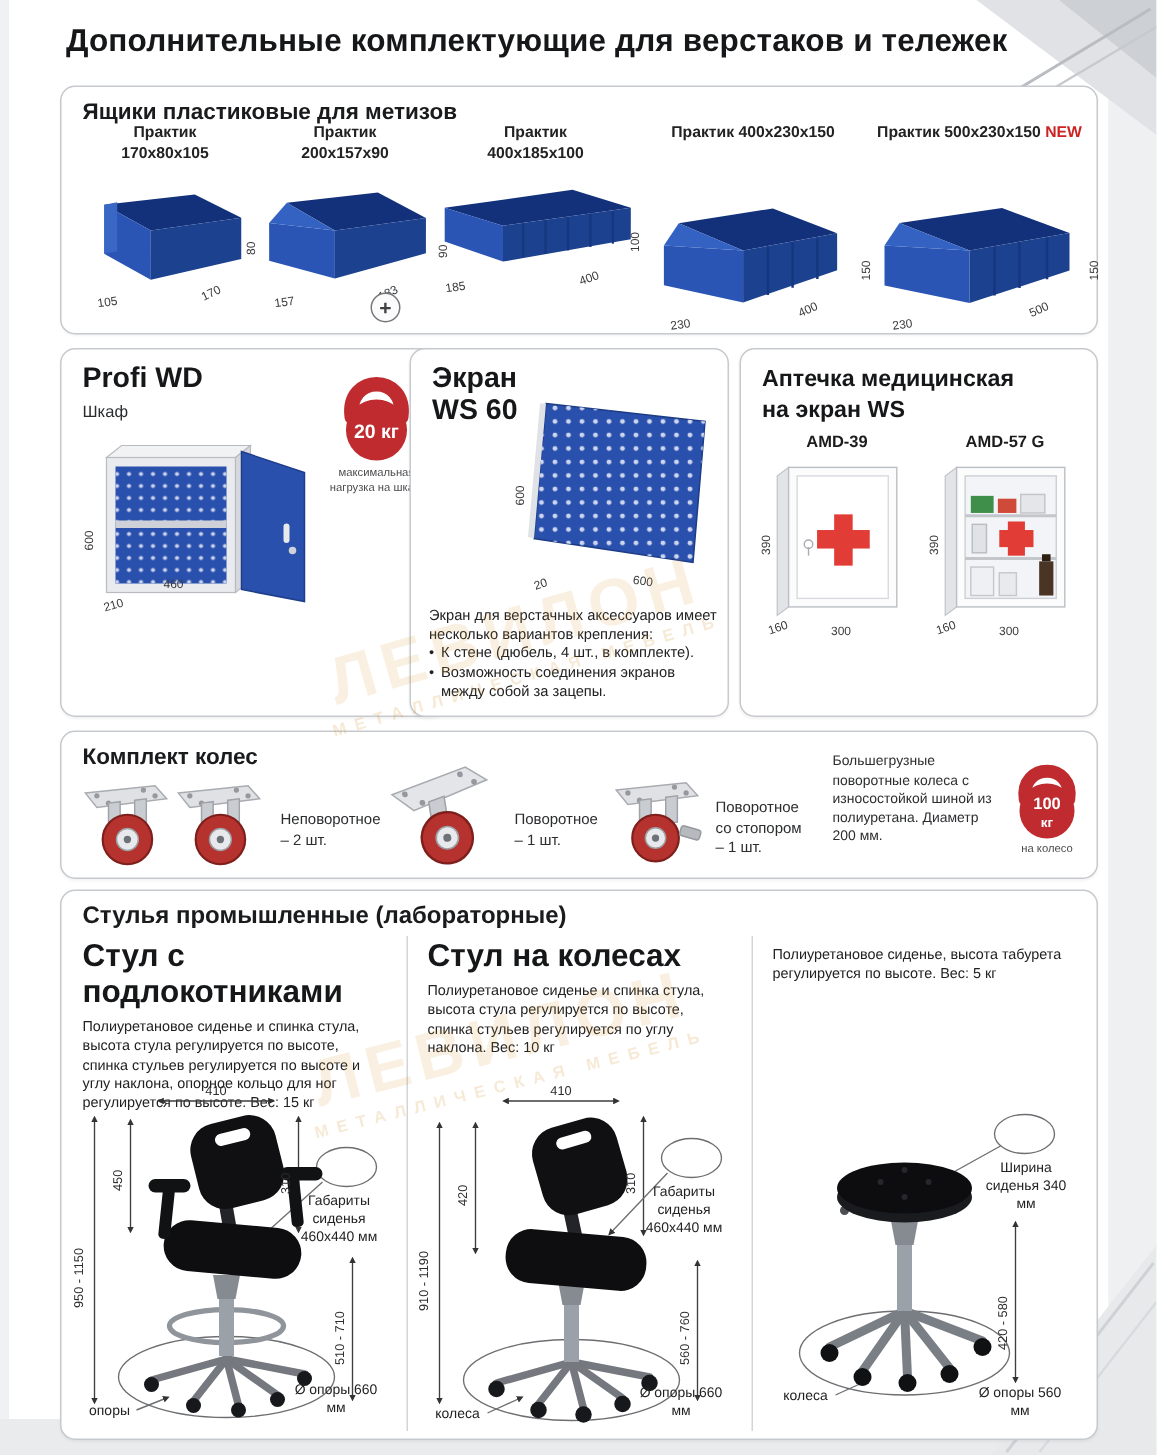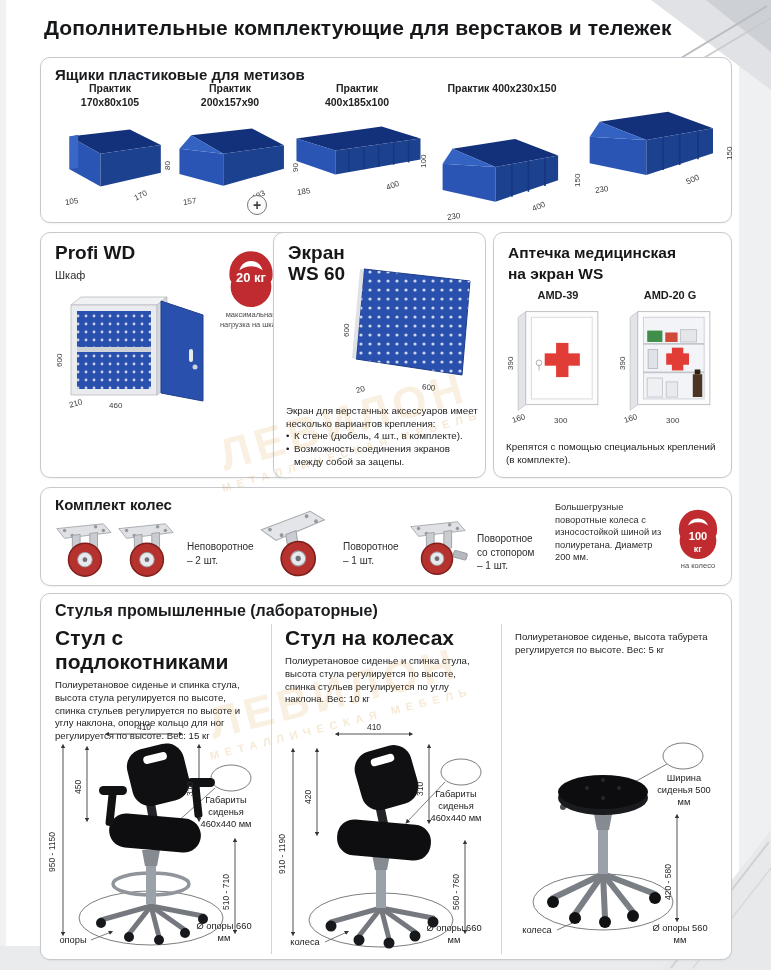--- a/index.html
+++ b/index.html
@@ -161,20 +161,23 @@
           <line x1="132" y1="40" x2="132" y2="73"></line>
         </g>
       </svg>
       <span class="dim rot90" style="left:140px;top:62px">150</span>
       <span class="dim" style="left:14px;bottom:0;transform:rotate(-8deg)">230</span>
       <span class="dim" style="right:26px;bottom:10px;transform:rotate(-24deg)">400</span>
     </div>
   </div>
 
   <div class="bin-col" style="left:538px;width:148px">
+    <div class="bin-label">
+      <span>Практик 500x230x150</span><span class="new">NEW</span>
+    </div>
     <div class="bin-fig" style="margin-top:16px">
       <svg width="140" height="84" viewBox="0 0 168 100">
         <polygon points="20,28 102,16 156,36 76,50" fill="#13317a"></polygon>
         <polygon points="8,46 76,50 76,92 8,78" fill="#2a55b5"></polygon>
         <polygon points="20,28 76,50 8,46" fill="#3462c2"></polygon>
         <polygon points="76,50 156,36 156,66 76,92" fill="#1c418f"></polygon>
         <g stroke="#16377f" stroke-width="2">
           <line x1="96" y1="47" x2="96" y2="86"></line>
             <line x1="116" y1="43" x2="116" y2="80"></line>
           <line x1="138" y1="40" x2="138" y2="73"></line>
@@ -194,21 +197,21 @@
 <div class="card" style="left:40px;top:232px;width:258px;height:246px">
   <div class="p-title">Profi WD</div>
   <div class="p-sub">Шкаф</div>
 
   <div class="kb-wrap" style="right:10px;top:12px;width:72px">
     <div class="kb" style="width:62px;height:64px">
       <svg width="62" height="64" viewBox="0 0 62 66">
         <path d="M14,34 C10,4 52,4 48,34" fill="none" stroke="#bf2b2f" stroke-width="10" stroke-linecap="round"></path>
         <circle cx="31" cy="43" r="21" fill="#bf2b2f"></circle>
       </svg>
-      <div class="kb-text" style="top:25px;font-size:13px">20 кг</div>
+      <div class="kb-text" style="top:35px;font-size:13px">20 кг</div>
     </div>
     <div class="kb-cap">максимальная нагрузка на шкаф</div>
   </div>
 
   <div class="fig" style="left:10px;top:56px;width:176px;height:120px">
     <svg width="176" height="120" viewBox="0 0 176 120">
       <defs>
         <pattern id="pd1" width="8" height="8" patternUnits="userSpaceOnUse">
             <circle cx="3" cy="3" r="1.4" fill="#c9d3ee"></circle>
           </pattern>
@@ -218,21 +221,21 @@
       <polygon points="106,16 116,8 116,98 106,106" fill="#d5d8dc" stroke="#b8bbc0" stroke-width=".8"></polygon>
       <rect x="26" y="22" width="74" height="78" fill="#2a50ad"></rect>
       <rect x="26" y="22" width="74" height="78" fill="url(#pd1)"></rect>
       <rect x="26" y="58" width="74" height="5" fill="#ced2d8"></rect>
       <polygon points="110,12 152,26 152,112 110,104" fill="#2a50ad" stroke="#1e3e8c" stroke-width="1"></polygon>
       <rect x="138" y="60" width="4" height="13" rx="2" fill="#e8e9ec"></rect>
       <circle cx="144" cy="78" r="2.5" fill="#cfd2d7"></circle>
     </svg>
     <span class="dim rot90" style="left:4px;top:78px">600</span>
     <span class="dim" style="left:18px;top:110px;transform:rotate(-16deg)">210</span>
-    <span class="dim" style="left:58px;top:112px">460</span>
+    <span class="dim" style="left:58px;top:96px">460</span>
   </div>
 
 </div>
 
 <div class="card" style="left:273px;top:232px;width:213px;height:246px">
   <div class="p-title">
     <span>Экран</span><br>
     <span>WS 60</span>
   </div>
 
@@ -277,21 +280,21 @@
         <circle cx="30" cy="62" r="3" fill="#fff" stroke="#a9acb1"></circle>
         <line x1="30" y1="64" x2="30" y2="70" stroke="#a9acb1"></line>
       </svg>
       <span class="dim rot90" style="left:4px;top:66px">390</span>
       <span class="dim" style="left:10px;top:110px;transform:rotate(-18deg)">160</span>
       <span class="dim" style="left:52px;top:112px">300</span>
     </div>
   </div>
 
   <div class="fig" style="left:120px;top:56px;width:112px">
-    <div class="model-name">AMD-20 G</div>
+    <div class="model-name">AMD-57 G</div>
     <div style="position:relative;height:122px">
       <svg width="100" height="112" viewBox="0 0 100 118" style="display:block;margin:0 auto">
         <polygon points="8,14 16,8 16,106 8,112" fill="#e2e4e8" stroke="#bfc2c7" stroke-width=".8"></polygon>
         <rect x="16" y="8" width="76" height="98" fill="#fcfcfd" stroke="#bcbfc4" stroke-width="1"></rect>
         <rect x="22" y="14" width="64" height="86" fill="#f2f4f7" stroke="#ccd0d5" stroke-width="1"></rect>
         <line x1="22" y1="42" x2="86" y2="42" stroke="#c3c7cc" stroke-width="2"></line>
         <line x1="22" y1="72" x2="86" y2="72" stroke="#c3c7cc" stroke-width="2"></line>
         <rect x="26" y="28" width="16" height="12" fill="#3f8f4a"></rect>
         <rect x="45" y="30" width="13" height="10" fill="#cf4a39"></rect>
         <rect x="61" y="27" width="17" height="13" fill="#e4e6e9" stroke="#c2c5c9"></rect>
@@ -302,21 +305,20 @@
         <rect x="46" y="82" width="12" height="16" fill="#e8eaed" stroke="#c5c8cc"></rect>
         <rect x="74" y="74" width="10" height="24" fill="#4a3524"></rect>
         <rect x="76" y="69" width="6" height="5" fill="#2d2013"></rect>
       </svg>
       <span class="dim rot90" style="left:4px;top:66px">390</span>
       <span class="dim" style="left:10px;top:110px;transform:rotate(-18deg)">160</span>
       <span class="dim" style="left:52px;top:112px">300</span>
     </div>
   </div>
 
-  <div class="desc" style="left:12px;top:208px;width:214px">Крепятся с помощью специальных креплений (в комплекте).</div>
 </div>
 
 <div class="card" style="left:40px;top:487px;width:692px;height:99px">
   <div class="card-title">Комплект колес</div>
 
   <svg class="fig" style="left:10px;top:30px" width="64" height="62" viewBox="0 0 66 62">
     <polygon points="6,10 54,5 62,14 14,20" fill="#dfe1e5" stroke="#a8abb0"></polygon>
     <circle cx="14" cy="12" r="1.8" fill="#95989d"></circle>
       <circle cx="46" cy="8" r="1.8" fill="#95989d"></circle>
     <circle cx="22" cy="17" r="1.8" fill="#95989d"></circle>
@@ -547,18 +549,18 @@
         <line x1="58" y1="84" x2="74" y2="80" stroke="#6b6f75" stroke-width="3"></line>
         <circle cx="56" cy="85" r="3" fill="#4c4e52"></circle>
         <ellipse cx="96" cy="76" rx="45" ry="17" fill="#1a1b1e"></ellipse>
         <ellipse cx="96" cy="70" rx="45" ry="17" fill="#0d0d0f"></ellipse>
         <circle cx="80" cy="66" r="2" fill="#26272a"></circle>
           <circle cx="112" cy="66" r="2" fill="#26272a"></circle>
         <circle cx="96" cy="76" r="2" fill="#26272a"></circle>
           <circle cx="96" cy="58" r="2" fill="#26272a"></circle>
       </svg>
       <span class="dimc rot90" style="left:156px;top:178px">420 - 580</span>
-      <span class="note" style="left:144px;top:50px;width:66px">Ширина сиденья 500 мм</span>
+      <span class="note" style="left:144px;top:50px;width:66px">Ширина сиденья 340 мм</span>
       <span class="note" style="left:140px;top:200px;width:66px">Ø опоры 560 мм</span>
       <span class="note" style="left:8px;top:202px;width:44px">колеса</span>
     </div>
   </div>
 </div>
 
 </body></html>

